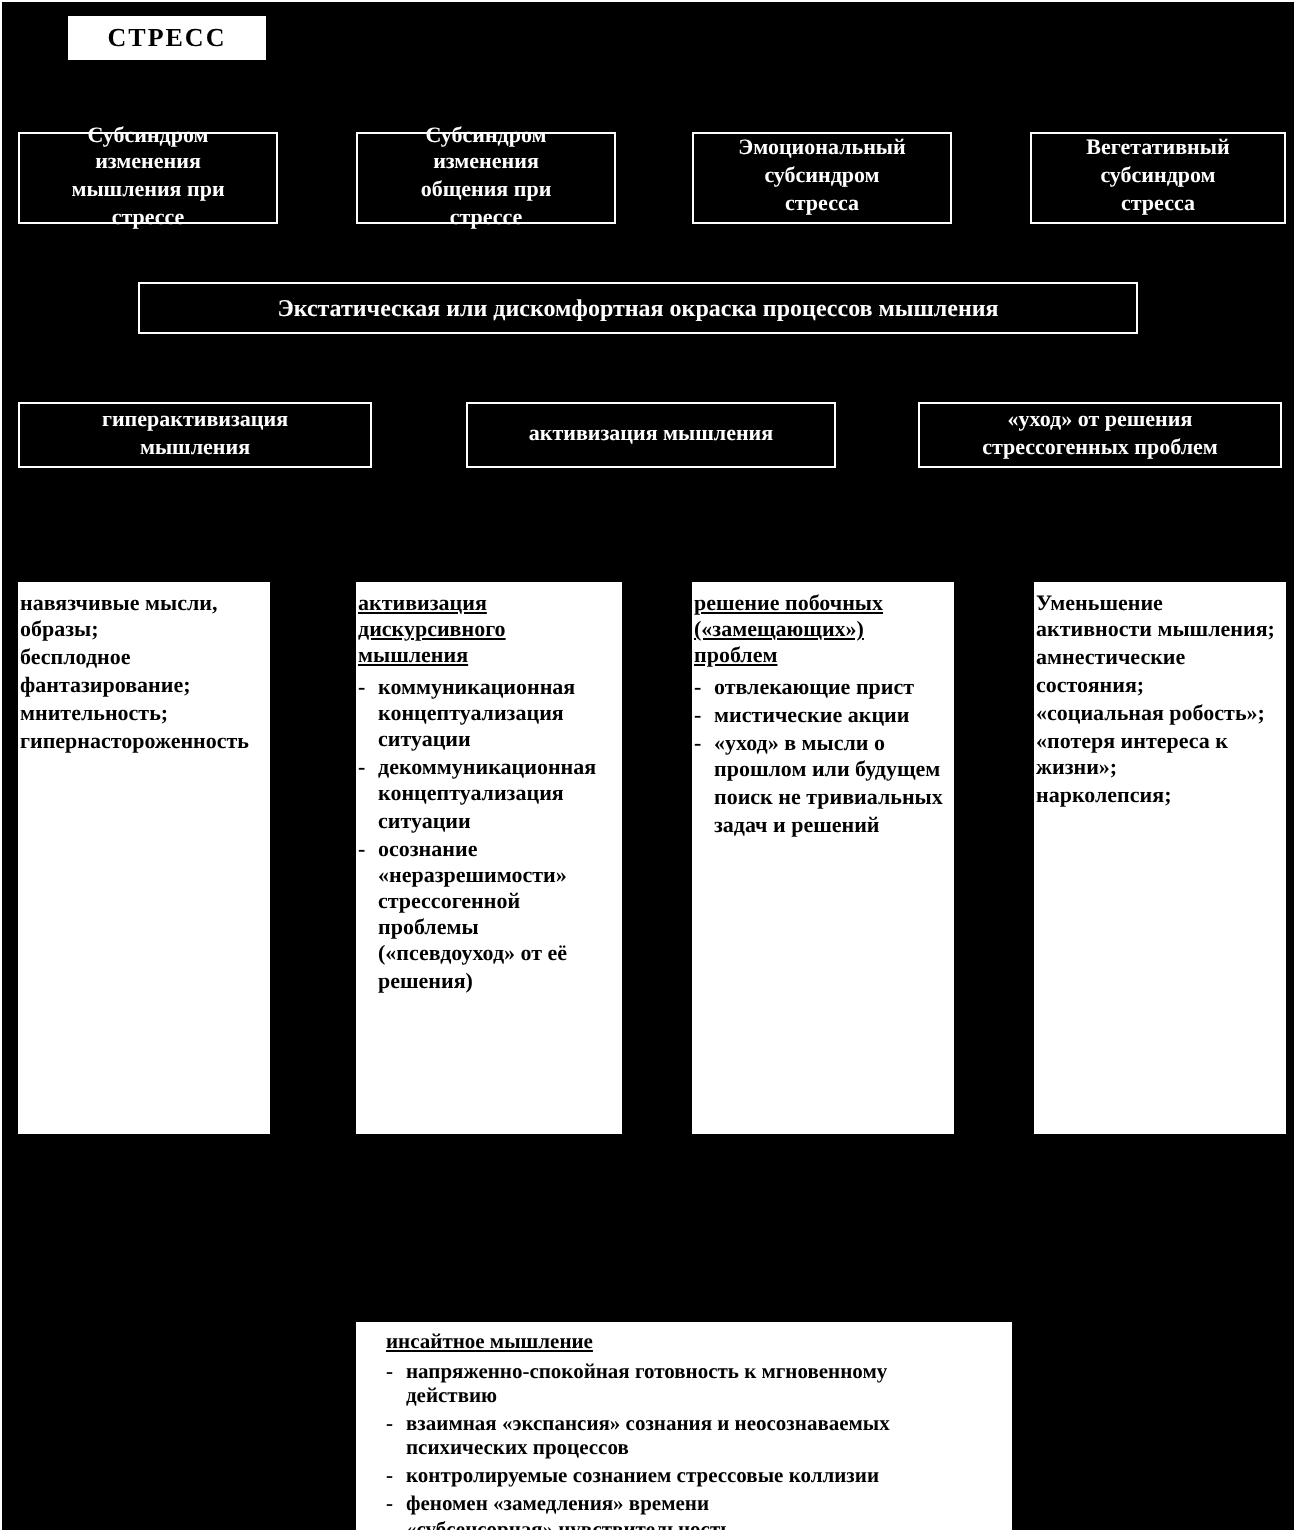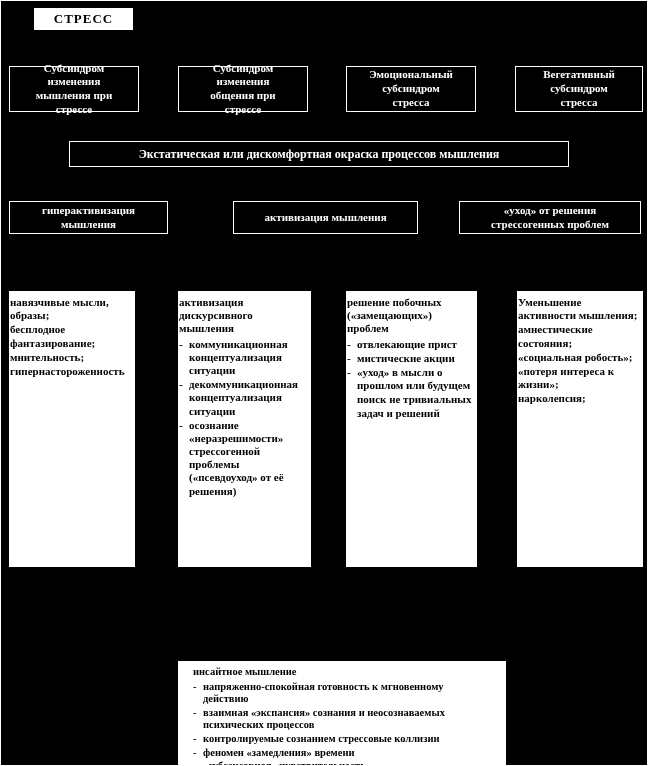--- a/index.html
+++ b/index.html
@@ -31,31 +31,31 @@
 
   .sub-box{top:65px;height:46px;font-size:11px;line-height:1.25;}
   .sub-1{left:8px;width:130px;}
   .sub-2{left:177px;width:130px;}
   .sub-3{left:345px;width:130px;}
   .sub-4{left:514px;width:128px;}
 
   .banner-box{left:68px;top:140px;width:500px;height:26px;font-size:12px;}
 
   .mode-box{top:200px;height:33px;font-size:11px;line-height:1.25;}
-  .mode-1{left:8px;width:159px;}
+  .mode-1{left:8px;width:177px;}
   .mode-2{left:232px;width:185px;}
   .mode-3{left:458px;width:182px;}
 
   .detail-box{top:290px;height:276px;font-size:11px;line-height:1.2;padding:4px 0;overflow:hidden;}
   .detail-1{left:8px;width:126px;}
   .detail-2{left:177px;width:133px;}
   .detail-3{left:345px;width:131px;}
   .detail-4{left:516px;width:126px;}
 
-  .bx-heading{margin-bottom:2px;}
+  .bx-heading{margin-bottom:2px;text-decoration:underline;}
   .bx-line{margin-bottom:1px;}
   .bx-item{display:flex;margin-bottom:1px;}
   .bx-item .dash{flex:0 0 10px;}
   .bx-item .txt{flex:1;}
   .bx-footer{margin-left:10px;margin-bottom:1px;}
 
   .insight-box{left:177px;top:660px;width:328px;height:131px;font-size:10.5px;line-height:1.2;padding:4px 14px;overflow:hidden;}
 </style>
 </head>
 <body>

